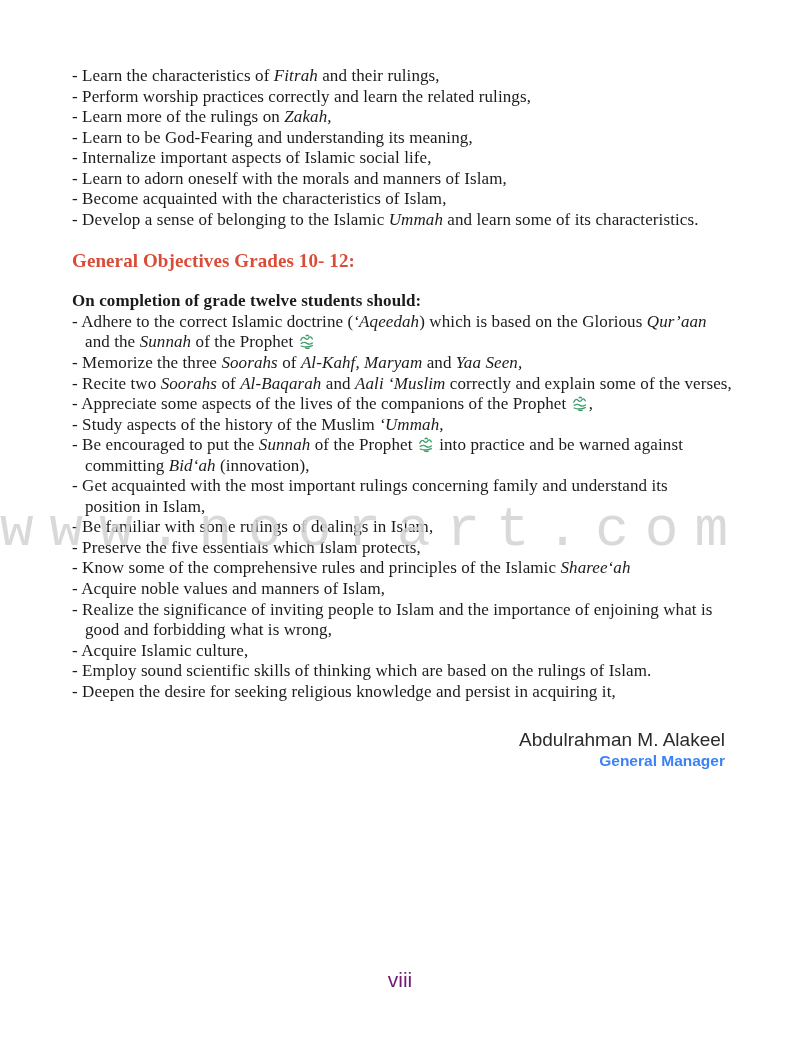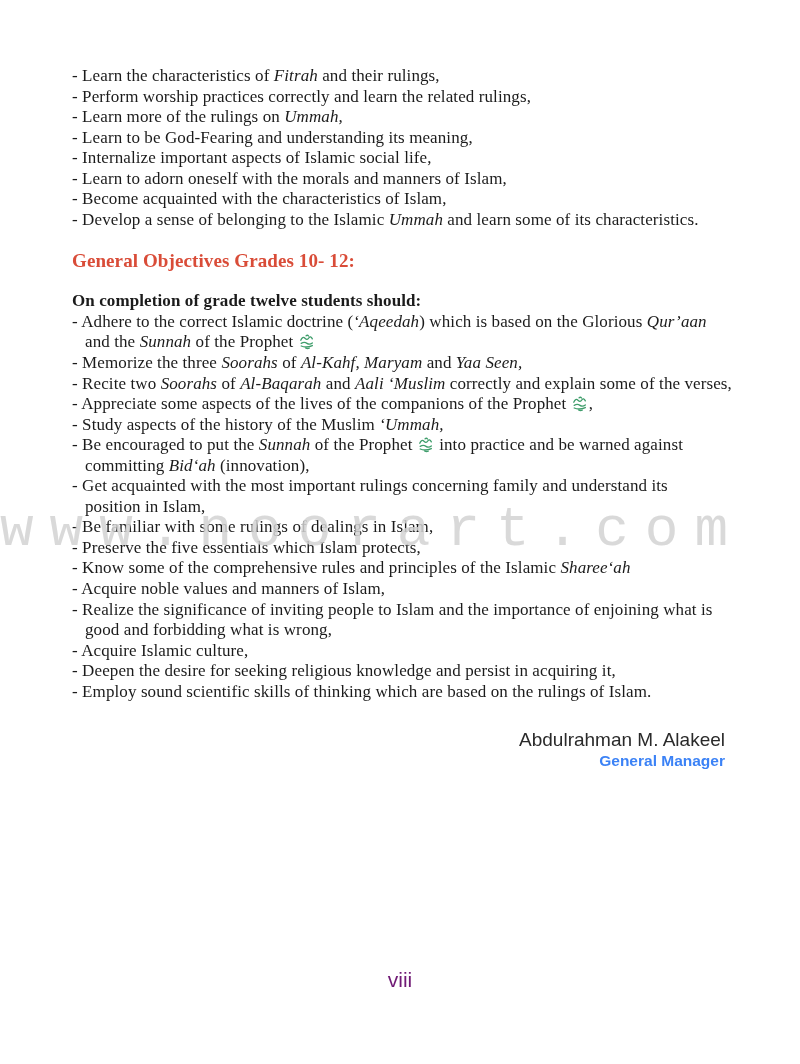--- a/index.html
+++ b/index.html
@@ -47,21 +47,21 @@
   }
 </style>
 </head>
 <body>
 
 <div class="page">
   <div class="content">
     <div id="section1">
         <div class="line"><span>- Learn the characteristics of </span><span class="it">Fitrah</span><span> and their rulings,</span></div>
         <div class="line"><span>- Perform worship practices correctly and learn the related rulings,</span></div>
-        <div class="line"><span>- Learn more of the rulings on </span><span class="it">Ummah,</span></div>
+        <div class="line"><span>- Learn more of the rulings on </span><span class="it">Zakah,</span></div>
         <div class="line"><span>- Learn to be God-Fearing and understanding its meaning,</span></div>
         <div class="line"><span>- Internalize important aspects of Islamic social life,</span></div>
         <div class="line"><span>- Learn to adorn oneself with the morals and manners of Islam,</span></div>
         <div class="line"><span>- Become acquainted with the characteristics of Islam,</span></div>
         <div class="line"><span>- Develop a sense of belonging to the Islamic </span><span class="it">Ummah</span><span> and learn some of its characteristics.</span></div>
       </div>
     <div class="heading">General Objectives Grades 10- 12:</div>
     <div class="line bold">On completion of grade twelve students should:</div>
     <div id="section2">
         <div class="line"><span>- Adhere to the correct Islamic doctrine (</span><span class="it">‘Aqeedah</span><span>) which is based on the Glorious </span><span class="it">Qur’aan</span></div>
@@ -92,22 +92,22 @@
         <div class="line cont"><span>committing </span><span class="it">Bid‘ah</span><span> (innovation),</span></div>
         <div class="line"><span>- Get acquainted with the most important rulings concerning family and understand its</span></div>
         <div class="line cont"><span>position in Islam,</span></div>
         <div class="line"><span>- Be familiar with some rulings of dealings in Islam,</span></div>
         <div class="line"><span>- Preserve the five essentials which Islam protects,</span></div>
         <div class="line"><span>- Know some of the comprehensive rules and principles of the Islamic </span><span class="it">Sharee‘ah</span></div>
         <div class="line"><span>- Acquire noble values and manners of Islam,</span></div>
         <div class="line"><span>- Realize the significance of inviting people to Islam and the importance of enjoining what is</span></div>
         <div class="line cont"><span>good and forbidding what is wrong,</span></div>
         <div class="line"><span>- Acquire Islamic culture,</span></div>
+        <div class="line"><span>- Employ sound scientific skills of thinking which are based on the rulings of Islam.</span></div>
         <div class="line"><span>- Deepen the desire for seeking religious knowledge and persist in acquiring it,</span></div>
-        <div class="line"><span>- Employ sound scientific skills of thinking which are based on the rulings of Islam.</span></div>
       </div>
     <div class="signature">
       <div class="sig-name">Abdulrahman M. Alakeel</div>
       <div class="sig-title">General Manager</div>
     </div>
   </div>
   <div class="watermark">www.noorart.com</div>
   <div class="page-number">viii</div>
 </div>
 

